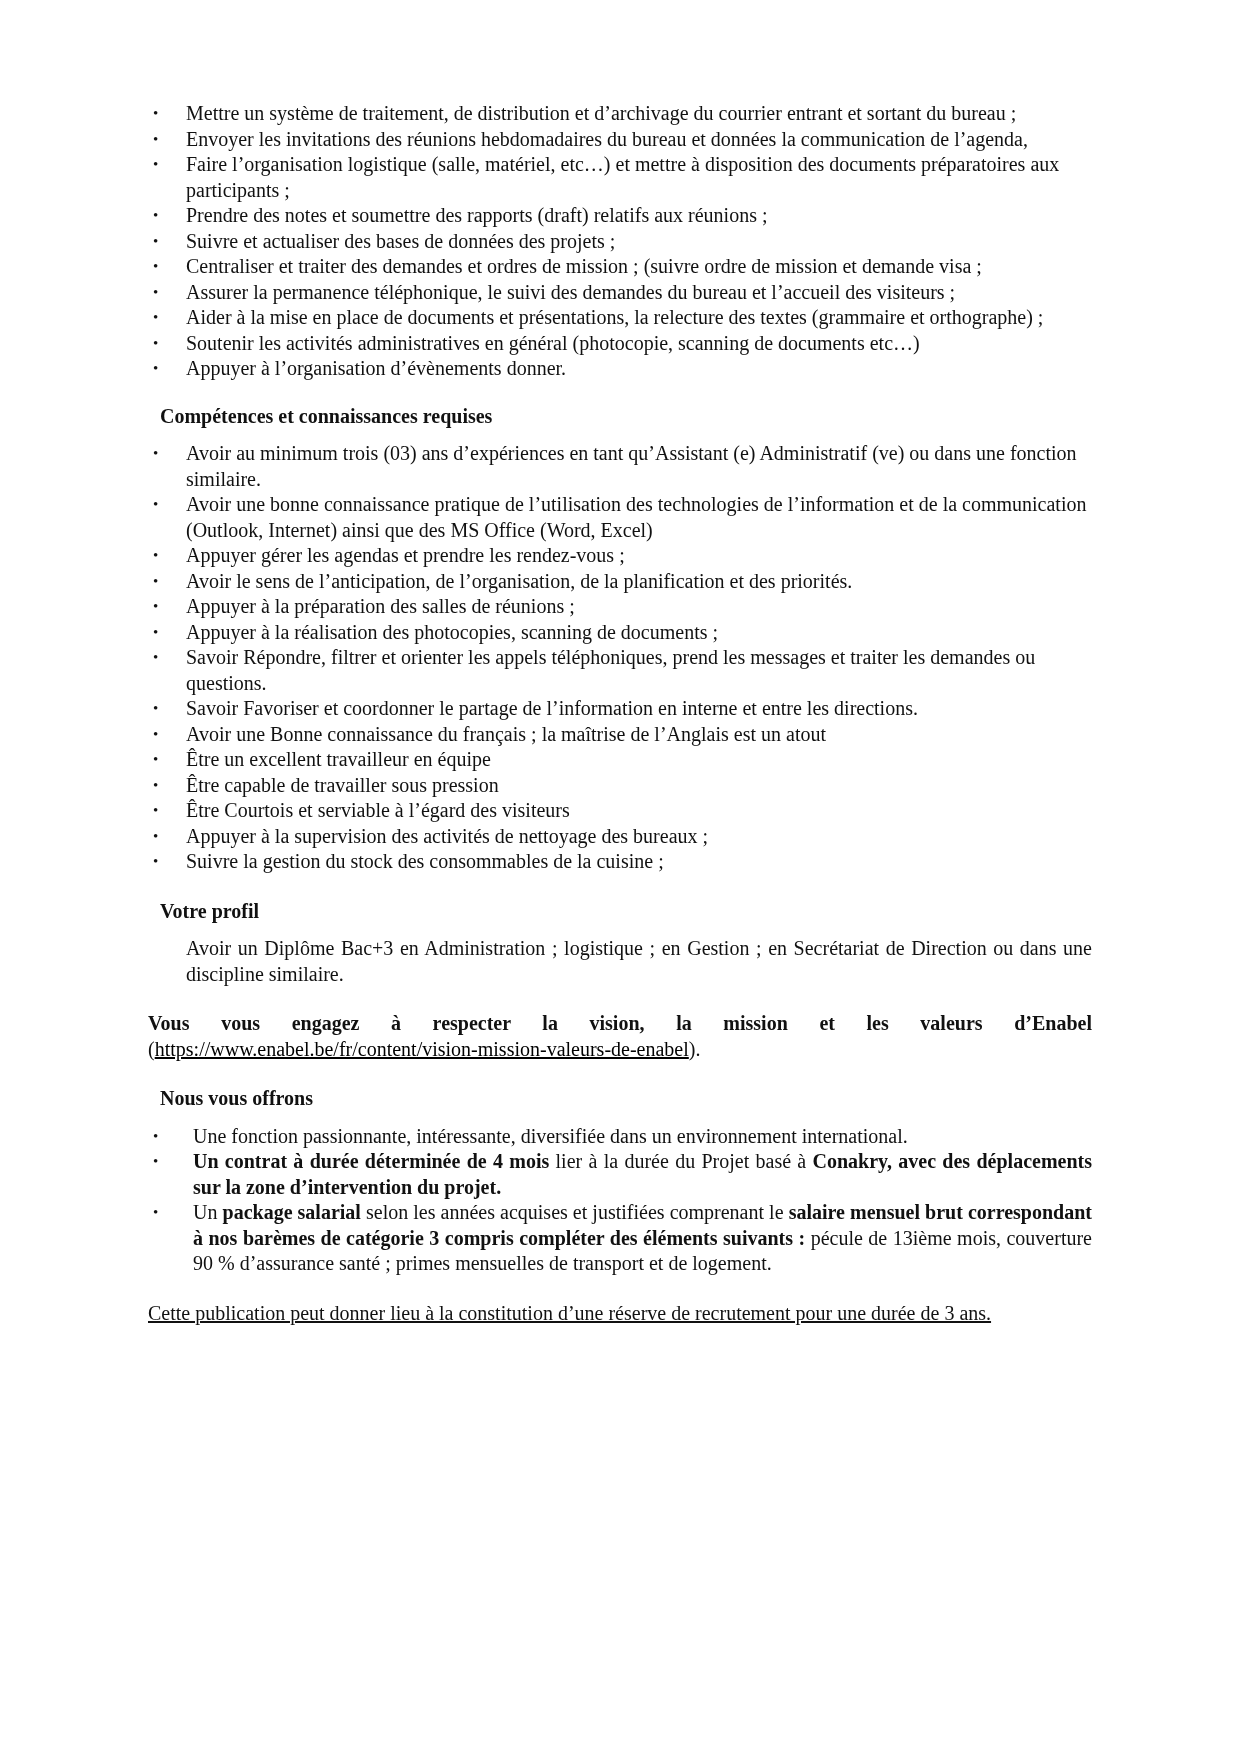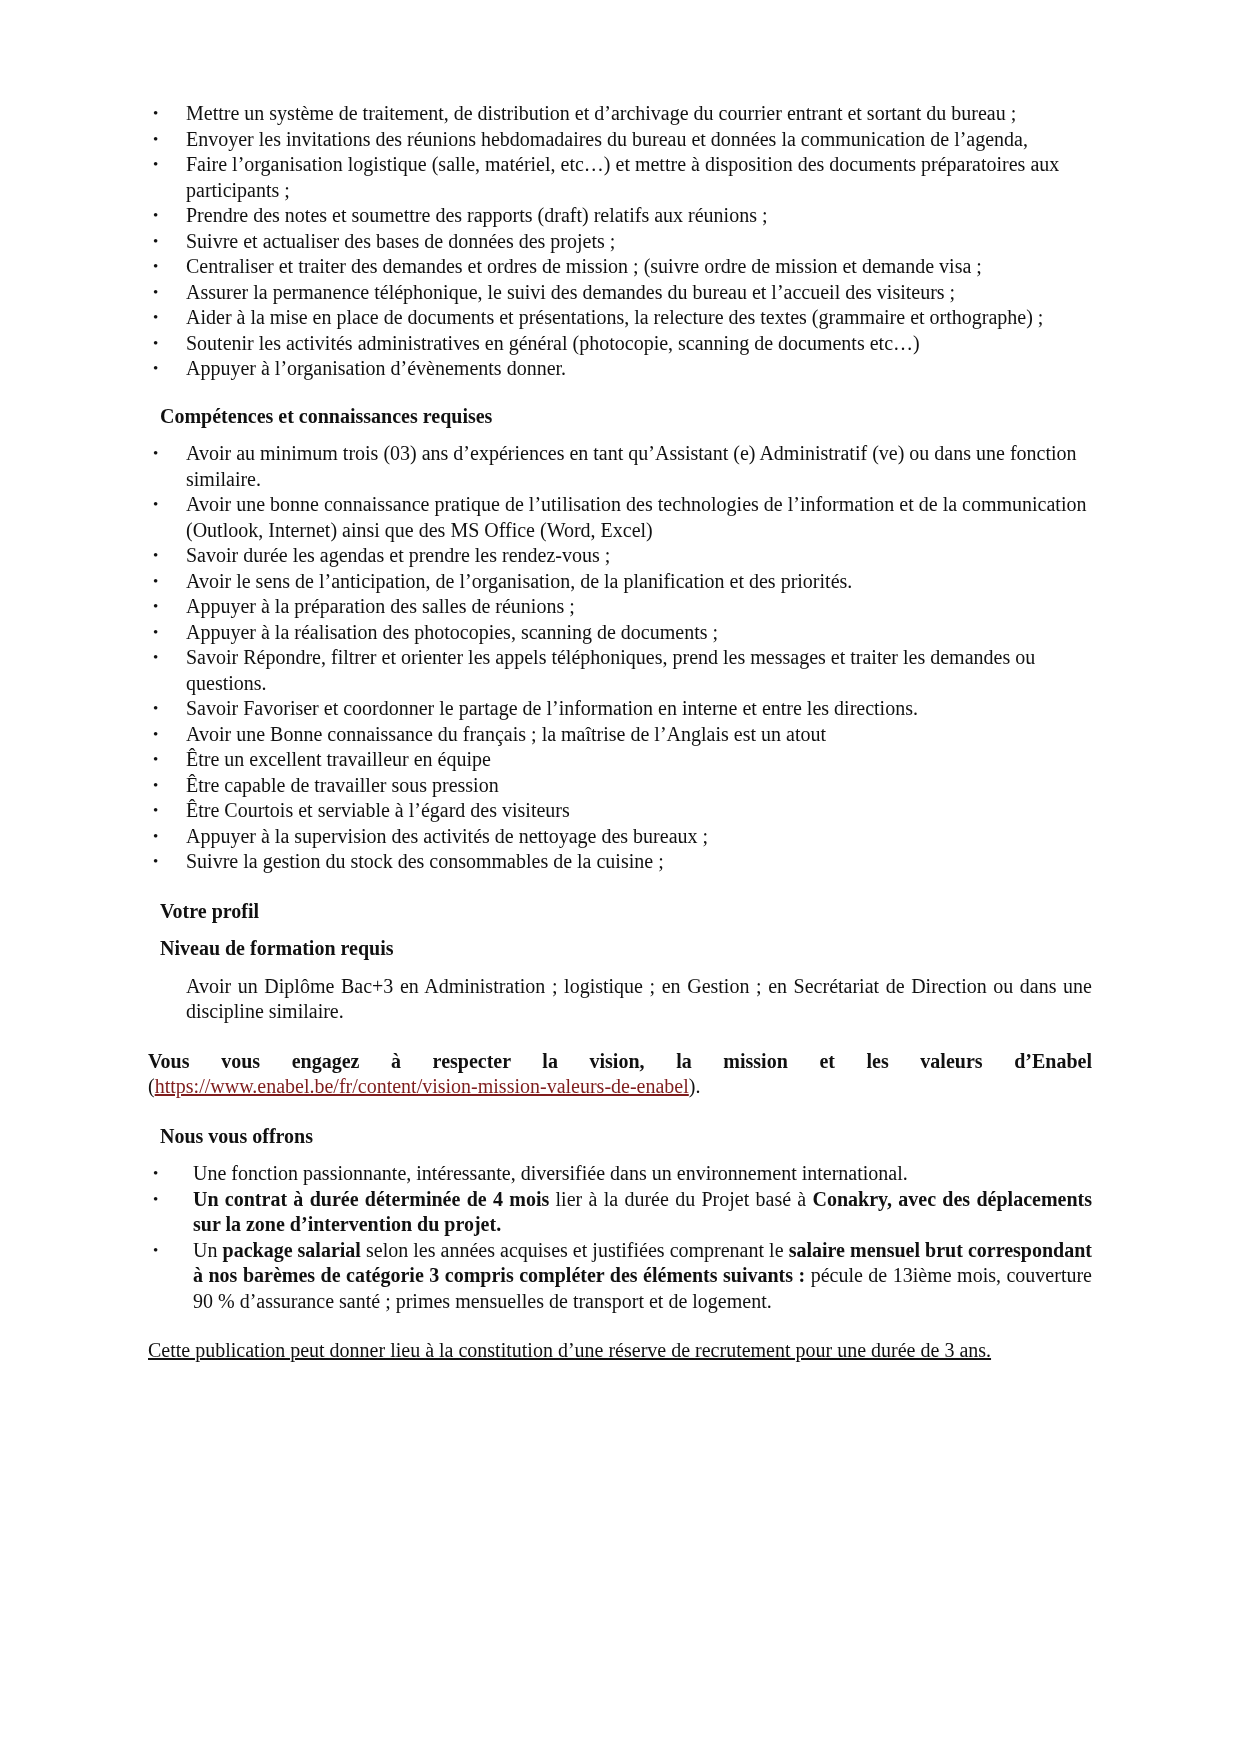--- a/index.html
+++ b/index.html
@@ -19,21 +19,21 @@
       position: absolute; left: 5px; top: 0; font-size: 15px;
     }
     ul.offer li { padding-left: 45px; text-align: justify; }
     .heading { font-weight: bold; margin: 12px; }
     .mt-sec1 { margin-top: 22px; }
     .mt-list { margin-top: 12px; }
     .mt-profil { margin-top: 24px; }
     .para-indent { padding-left: 38px; text-align: justify; text-align-last: left; }
     .vision { font-weight: bold; text-align: justify; text-align-last: justify; margin-top: 24px; }
     .vision-link-line { margin: 0; }
-    a.link { color: #7f1d1d; text-decoration: underline; }
+    a.link { color: #000000; text-decoration: underline; }
     .mt-offer { margin-top: 24px; }
     .mt-offerlist { margin-top: 22px; }
     b { font-weight: bold; }
     .footer-note { margin-top: 24px; text-decoration: underline; text-align: justify; text-align-last: left; }
   </style>
 </head>
 <body>
 
 <div class="page">
 
@@ -48,36 +48,35 @@
     <li><span class="bullet">•</span><span>Aider à la mise en place de documents et présentations, la relecture des textes (grammaire et orthographe) ;</span></li>
     <li><span class="bullet">•</span><span>Soutenir les activités administratives en général (photocopie, scanning de documents etc…)</span></li>
     <li><span class="bullet">•</span><span>Appuyer à l’organisation d’évènements donner.</span></li>
   </ul>
 
   <p class="heading mt-sec1">Compétences et connaissances requises</p>
 
   <ul class="bullets mt-list">
     <li><span class="bullet">•</span><span>Avoir au minimum trois (03) ans d’expériences en tant qu’Assistant (e) Administratif (ve) ou dans une fonction similaire.</span></li>
     <li><span class="bullet">•</span><span>Avoir une bonne connaissance pratique de l’utilisation des technologies de l’information et de la communication (Outlook, Internet) ainsi que des MS Office (Word, Excel)</span></li>
-    <li><span class="bullet">•</span><span>Savoir durée les agendas et prendre les rendez-vous ;</span></li>
+    <li><span class="bullet">•</span><span>Appuyer gérer les agendas et prendre les rendez-vous ;</span></li>
     <li><span class="bullet">•</span><span>Avoir le sens de l’anticipation, de l’organisation, de la planification et des priorités.</span></li>
     <li><span class="bullet">•</span><span>Appuyer à la préparation des salles de réunions ;</span></li>
     <li><span class="bullet">•</span><span>Appuyer à la réalisation des photocopies, scanning de documents ;</span></li>
     <li><span class="bullet">•</span><span>Savoir Répondre, filtrer et orienter les appels téléphoniques, prend les messages et traiter les demandes ou questions.</span></li>
     <li><span class="bullet">•</span><span>Savoir Favoriser et coordonner le partage de l’information en interne et entre les directions.</span></li>
     <li><span class="bullet">•</span><span>Avoir une Bonne connaissance du français ; la maîtrise de l’Anglais est un atout</span></li>
     <li><span class="bullet">•</span><span>Être un excellent travailleur en équipe</span></li>
     <li><span class="bullet">•</span><span>Être capable de travailler sous pression</span></li>
     <li><span class="bullet">•</span><span>Être Courtois et serviable à l’égard des visiteurs</span></li>
     <li><span class="bullet">•</span><span>Appuyer à la supervision des activités de nettoyage des bureaux ;</span></li>
     <li><span class="bullet">•</span><span>Suivre la gestion du stock des consommables de la cuisine ;</span></li>
   </ul>
 
   <p class="heading mt-profil">Votre profil</p>
-  <p class="heading">Niveau de formation requis</p>
   <p class="para-indent" style="margin:6px 0 0 0;">Avoir un Diplôme Bac+3 en Administration ; logistique ; en Gestion ; en Secrétariat de Direction ou dans une discipline similaire.</p>
 
   <p class="vision" style="margin-bottom:0;">Vous vous engagez à respecter la vision, la mission et les valeurs d’Enabel</p>
   <p class="vision-link-line"><span>(</span><a class="link">https://www.enabel.be/fr/content/vision-mission-valeurs-de-enabel</a><span>).</span></p>
 
   <p class="heading mt-offer">Nous vous offrons</p>
 
   <ul class="bullets offer mt-offerlist">
     <li><span class="bullet">•</span><span>Une fonction passionnante, intéressante, diversifiée dans un environnement international.</span></li>
     <li><span class="bullet">•</span><b>Un contrat à durée déterminée de 4 mois</b><span> lier à la durée du Projet basé à </span><b>Conakry, avec des déplacements sur la zone d’intervention du projet.</b></li>

